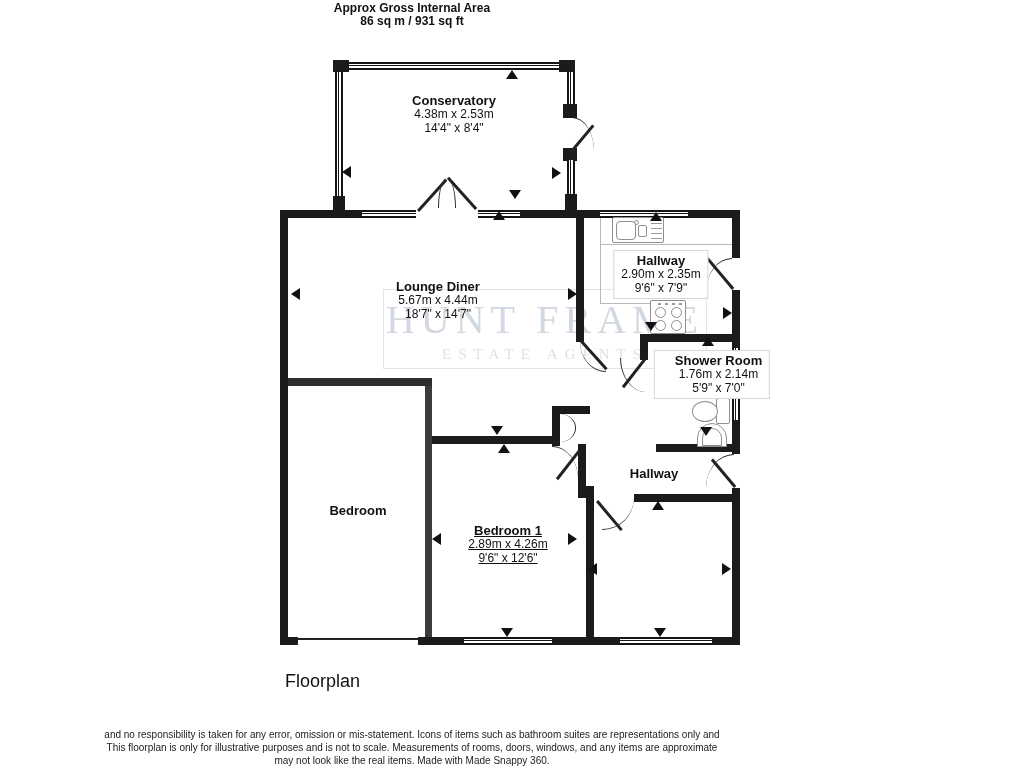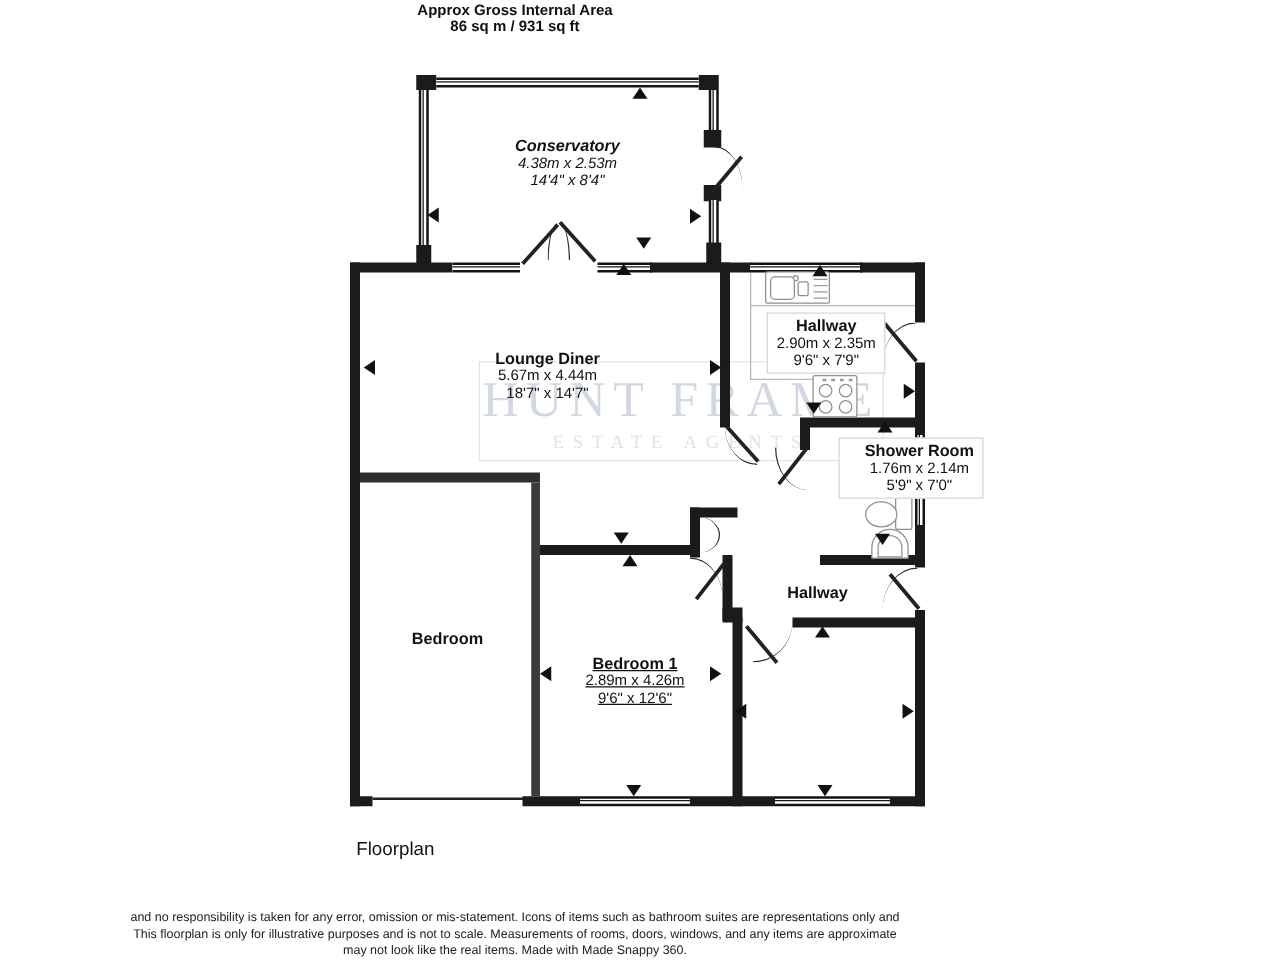--- a/index.html
+++ b/index.html
@@ -24,21 +24,21 @@
   .t-down{border-left:6px solid transparent;border-right:6px solid transparent;border-top:9px solid #111;border-bottom:0;}
   .t-left{border-top:6px solid transparent;border-bottom:6px solid transparent;border-right:9px solid #111;border-left:0;}
   .t-right{border-top:6px solid transparent;border-bottom:6px solid transparent;border-left:9px solid #111;border-right:0;}
   
   .room-label{position:absolute;transform:translateX(-50%);text-align:center;z-index:5;line-height:1.16;}
   .rname{font-weight:bold;font-size:13px;white-space:nowrap;}
   .rdim{font-size:12px;white-space:nowrap;}
   .boxed{background:#fff;border:1px solid #d6d6d6;padding:2px 7px;}
   
   .hdr{position:absolute;left:0;right:0;text-align:center;font-weight:bold;font-size:12px;line-height:1.0;}
-  .caption{position:absolute;font-size:15px;}
+  .caption{position:absolute;font-size:18px;}
   .disc{position:absolute;left:0;right:0;text-align:center;font-size:10px;line-height:1.32;color:#222;}
   
   .wm{position:absolute;left:383px;top:289px;width:322px;height:78px;z-index:1;
       background:rgba(255,255,255,.55);border:1px solid #e4e4e4;
       display:flex;flex-direction:column;align-items:center;justify-content:center;}
   .wm1{font-family:"Liberation Serif", serif;font-size:40px;letter-spacing:6px;color:#d2d8e2;white-space:nowrap;}
   .wm2{font-family:"Liberation Serif", serif;font-size:15px;letter-spacing:7px;color:#dde2eb;margin-top:3px;white-space:nowrap;}
   
   .fix{position:absolute;background:#fff;border:1px solid #8f8f8f;box-sizing:border-box;z-index:3;}
   .fixline{position:absolute;background:#9a9a9a;}
@@ -181,36 +181,36 @@
   <div class="tri t-down" style="left:491px;top:426px;"></div>
   <div class="tri t-up" style="left:498px;top:444px;"></div>
   <div class="tri t-up" style="left:652px;top:501px;"></div>
   <div class="tri t-left" style="left:432px;top:533px;"></div>
   <div class="tri t-right" style="left:568px;top:533px;"></div>
   <div class="tri t-left" style="left:588px;top:563px;"></div>
   <div class="tri t-right" style="left:722px;top:563px;"></div>
   <div class="tri t-down" style="left:501px;top:628px;"></div>
   <div class="tri t-down" style="left:654px;top:628px;"></div>
 
-  <div class="room-label" style="left:454px;top:109px;font-style:italic;">
+  <div class="room-label" style="left:454px;top:93px;">
     <div class="rname">Conservatory</div>
     <div class="rdim">4.38m x 2.53m</div>
     <div class="rdim">14'4" x 8'4"</div>
   </div>
   <div class="room-label" style="left:438px;top:279px;">
     <div class="rname">Lounge Diner</div>
     <div class="rdim">5.67m x 4.44m</div>
     <div class="rdim">18'7" x 14'7"</div>
   </div>
   <div class="room-label boxed" style="left:661px;top:250px;">
     <div class="rname">Hallway</div>
     <div class="rdim">2.90m x 2.35m</div>
     <div class="rdim">9'6" x 7'9"</div>
   </div>
-  <div class="room-label boxed" style="left:729px;top:350px;padding-left:20px;">
+  <div class="room-label boxed" style="left:712px;top:350px;padding-left:20px;">
     <div class="rname">Shower Room</div>
     <div class="rdim">1.76m x 2.14m</div>
     <div class="rdim">5'9" x 7'0"</div>
   </div>
   <div class="room-label" style="left:654px;top:466px;">
     <div class="rname">Hallway</div>
   </div>
   <div class="room-label" style="left:358px;top:503px;">
     <div class="rname">Bedroom</div>
   </div>

